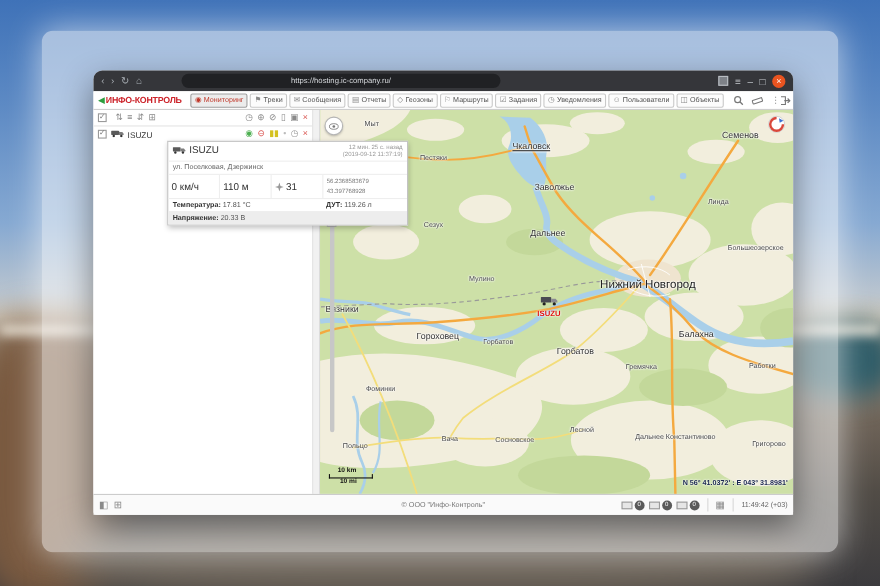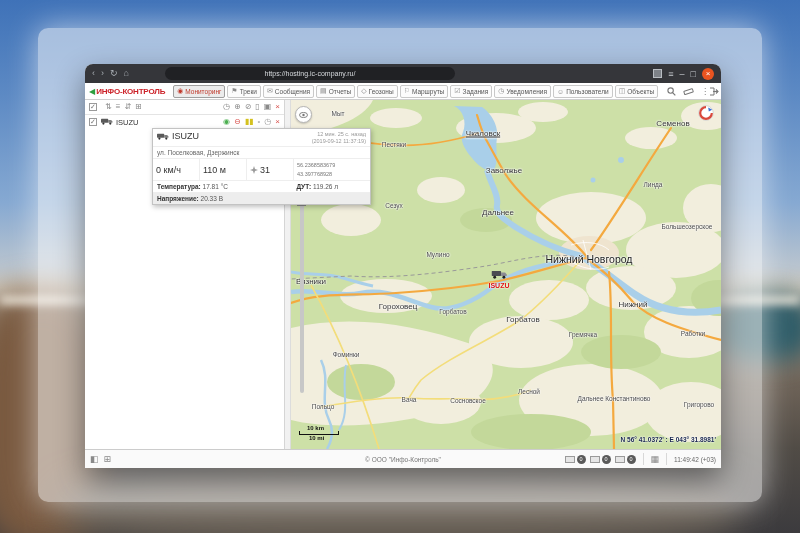--- a/index.html
+++ b/index.html
@@ -301,21 +301,21 @@
           <div class="map-label sm" style="left: 40px; top: 91px;">Талицы</div>
           <div class="map-label sm" style="left: 103px; top: 105px;">Сезух</div>
           <div class="map-label sm" style="left: 362px; top: 84px;">Линда</div>
           <div class="map-label sm" style="left: 396px; top: 126px;">Большеозерское</div>
           <div class="map-label sm" style="left: 147px; top: 154px;">Мулино</div>
           <div class="map-label md" style="left: 20px; top: 181px;">Вязники</div>
           <div class="map-label md" style="left: 107px; top: 206px;">Гороховец</div>
           <div class="map-label sm" style="left: 162px; top: 211px;">Горбатов</div>
           <div class="map-label md" style="left: 232px; top: 219px;">Горбатов</div>
           <div class="map-label lg" style="left: 298px; top: 159px;">Нижний Новгород</div>
-          <div class="map-label md" style="left: 342px; top: 204px;">Нижний</div>
+          <div class="map-label md" style="left: 342px; top: 204px;">Балахна</div>
           <div class="map-label sm" style="left: 292px; top: 234px;">Гремячка</div>
           <div class="map-label sm" style="left: 402px; top: 233px;">Работки</div>
           <div class="map-label sm" style="left: 55px; top: 254px;">Фоминки</div>
           <div class="map-label sm" style="left: 32px; top: 306px;">Польцо</div>
           <div class="map-label sm" style="left: 118px; top: 299px;">Вача</div>
           <div class="map-label sm" style="left: 177px; top: 300px;">Сосновское</div>
           <div class="map-label sm" style="left: 238px; top: 291px;">Лесной</div>
           <div class="map-label sm" style="left: 323px; top: 298px;">Дальнее Константиново</div>
           <div class="map-label sm" style="left: 408px; top: 304px;">Григорово</div>
         </div>

